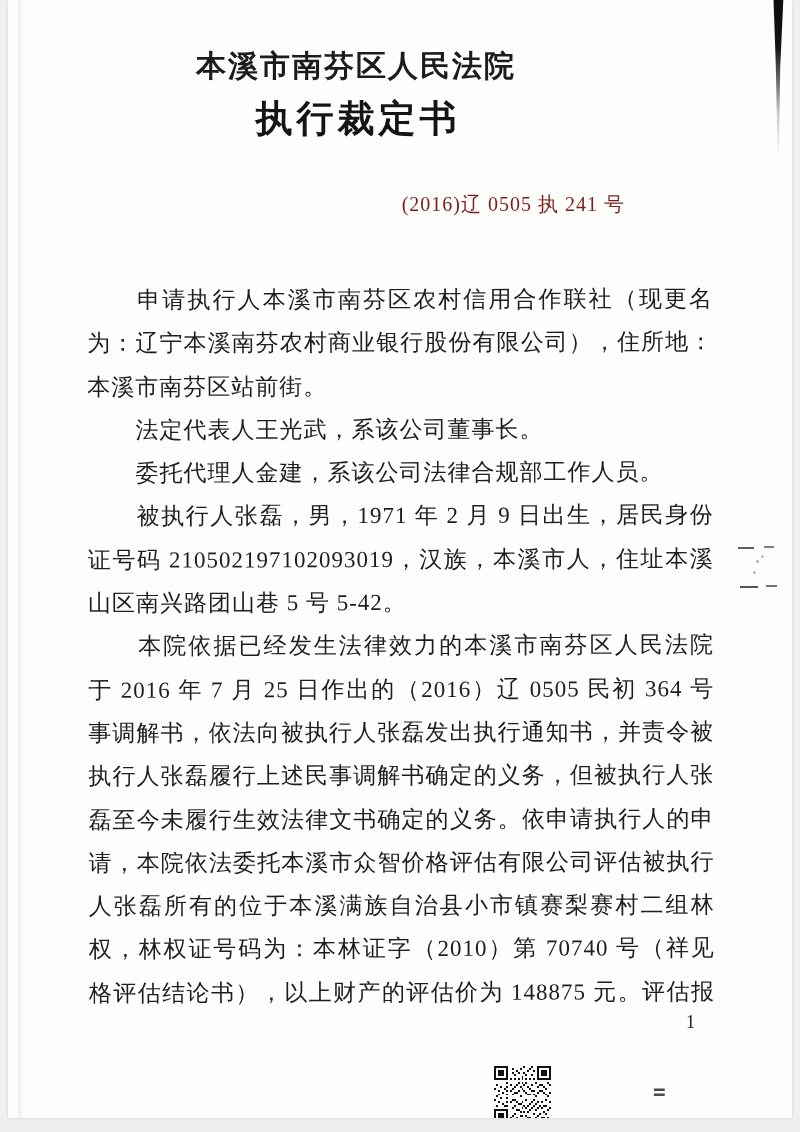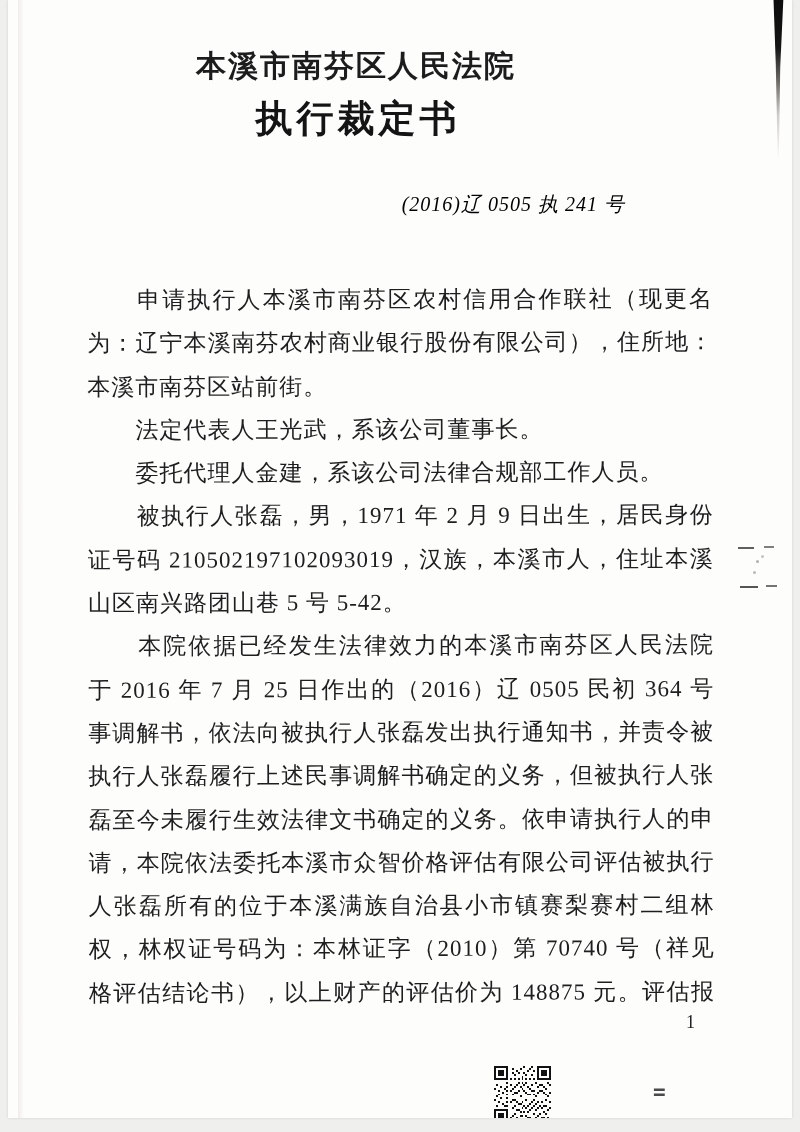--- a/index.html
+++ b/index.html
@@ -28,21 +28,21 @@
     text-align:center;transform:translateX(-44px);
     font-size:30px;font-weight:bold;letter-spacing:2px;color:#1c1c1c;
   }
   .doc-title{
     position:absolute;top:94px;left:0;width:100%;margin:0;
     text-align:center;transform:translateX(-42px);
     font-size:37px;font-weight:bold;letter-spacing:4px;color:#141414;
   }
   .case-number{
     position:absolute;top:191px;right:167px;
-    font-size:20px;color:#000000;letter-spacing:1px;font-style:italic;
+    font-size:20px;color:#7f1d1d;letter-spacing:1px;
   }
   .doc-body{
     position:absolute;left:80px;top:278px;width:626px;
     font-size:23px;color:#1e1e1e;
     transform:rotate(-0.15deg);
   }
   .line{
     height:43.3px;line-height:43.3px;
     letter-spacing:1px;color:#1e1e1e;
     overflow:hidden;white-space:nowrap;

